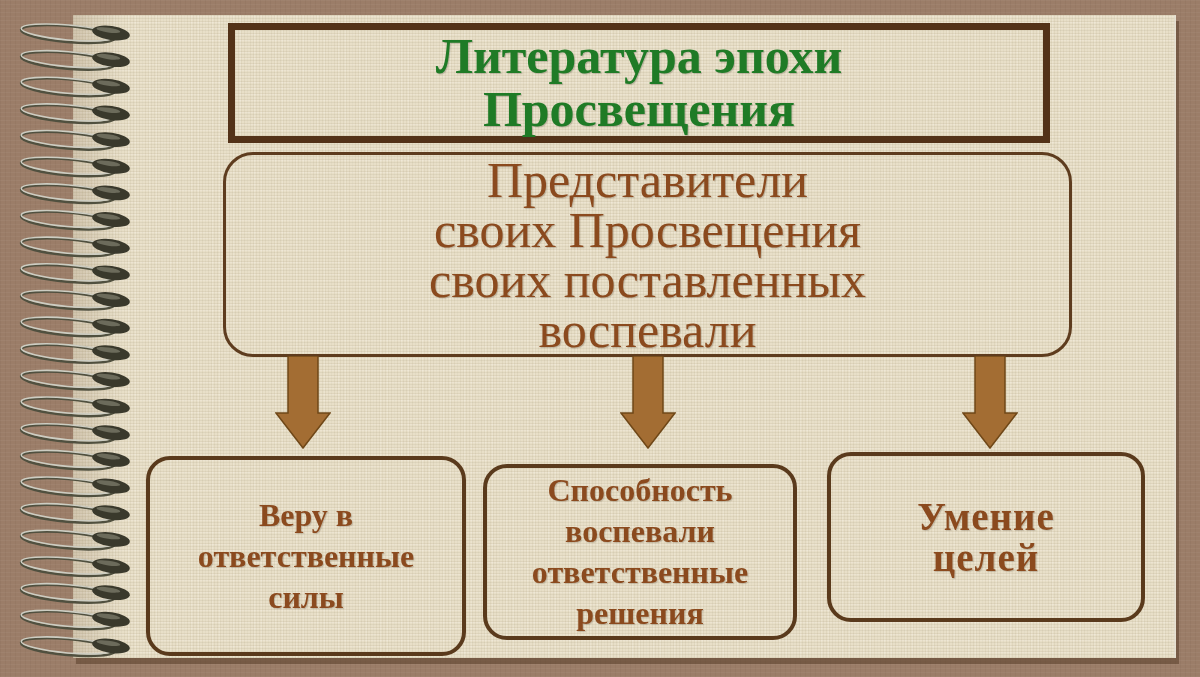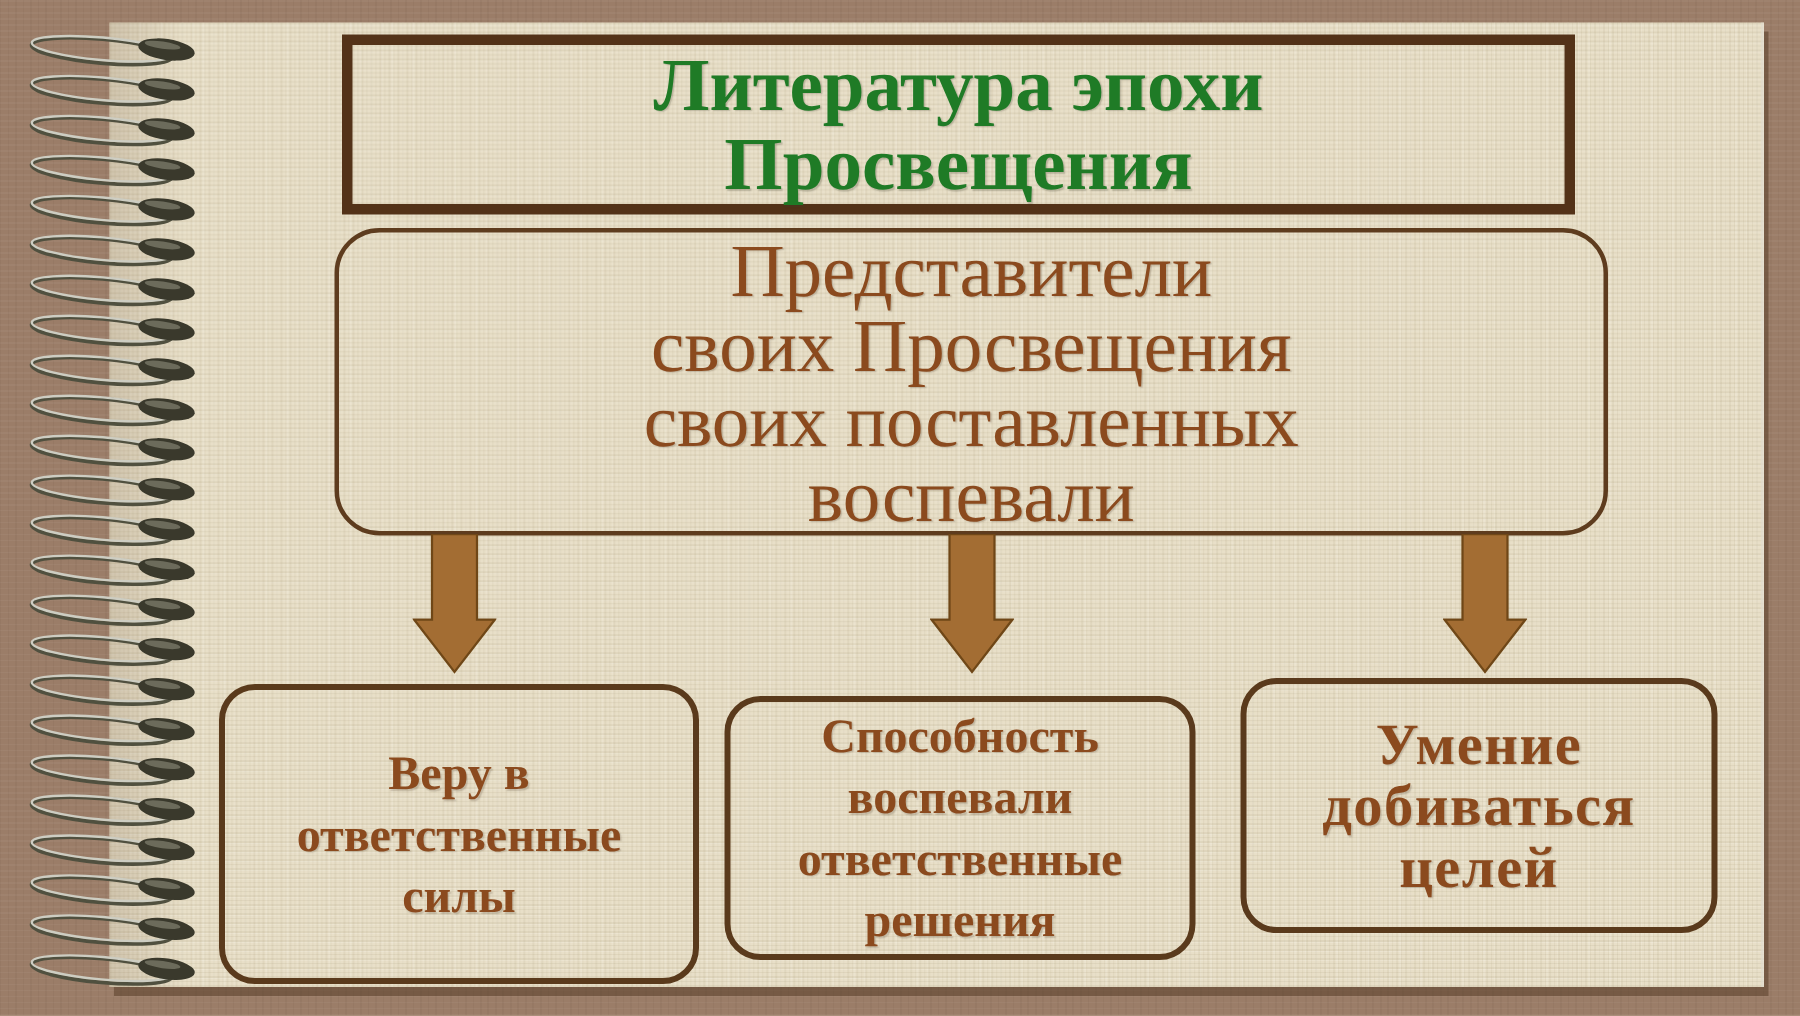--- a/index.html
+++ b/index.html
@@ -237,17 +237,16 @@
 
   <div class="branch branch-2">
     <div class="line">Способность</div>
     <div class="line">воспевали</div>
     <div class="line">ответственные</div>
     <div class="line">решения</div>
   </div>
 
   <div class="branch branch-3">
     <div class="line">Умение</div>
-    <div class="line">добиваться</div>
     <div class="line">целей</div>
   </div>
 
 </div>
 
 </body></html>

